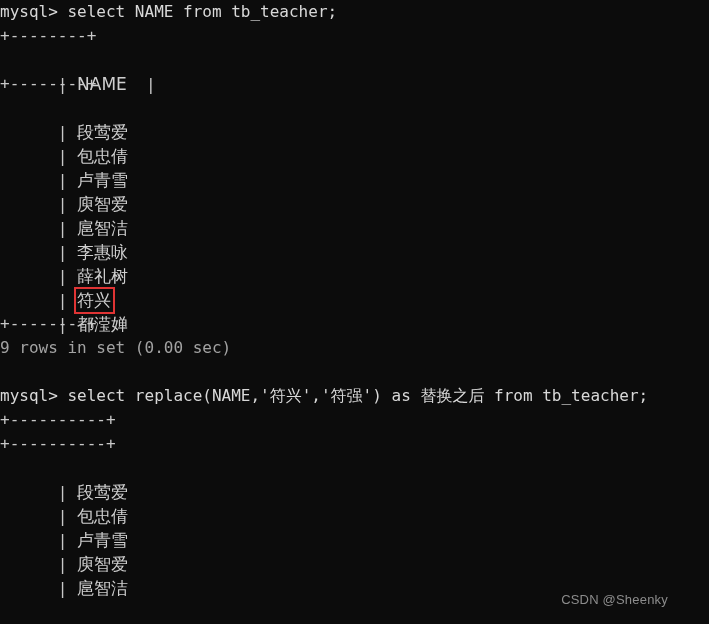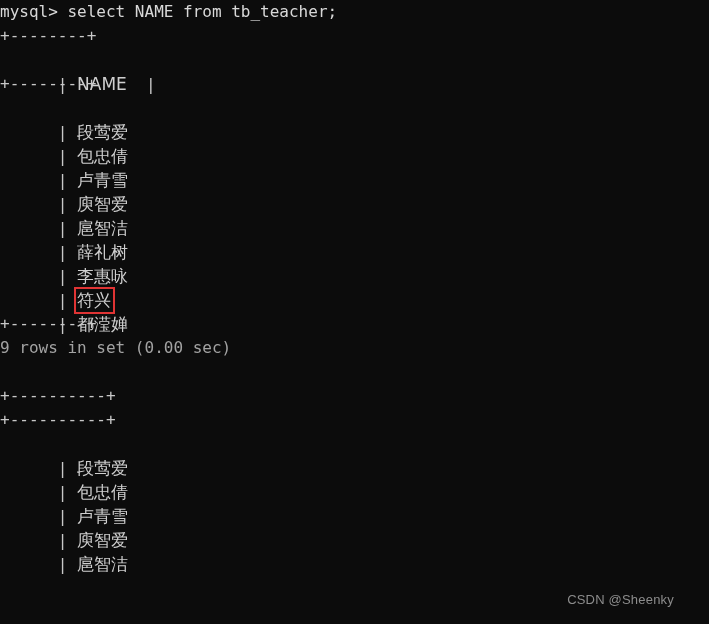--- a/index.html
+++ b/index.html
@@ -52,21 +52,21 @@
     left: -3px;
     top: -1px;
     right: -4px;
     bottom: -1px;
     border: 2px solid #e03434;
     pointer-events: none;
     box-sizing: border-box;
   }
   .watermark {
     position: absolute;
-    right: 10px;
+    right: 16px;
     bottom: 12px;
     font-family: "Liberation Sans", sans-serif;
     font-size: 13px;
     color: #8c8c8c;
     letter-spacing: 0.2px;
   }
   .prompt { color: #d8d8d8; }
 </style>
 </head>
 <body>
@@ -94,41 +94,42 @@
     <div class="cell-line">
       <span class="bar">| </span><span class="cjk">卢青雪</span>
     </div>
     <div class="cell-line">
       <span class="bar">| </span><span class="cjk">庾智爱</span>
     </div>
     <div class="cell-line">
       <span class="bar">| </span><span class="cjk">扈智洁</span>
     </div>
     <div class="cell-line">
-      <span class="bar">| </span><span class="cjk">薛礼树</span>
+      <span class="bar">| </span><span class="cjk">李惠咏</span>
     </div>
     <div class="cell-line">
-      <span class="bar">| </span><span class="cjk">李惠咏</span>
+      <span class="bar">| </span><span class="cjk">薛礼树</span>
     </div>
     <div class="cell-line">
       <span class="bar">| </span><span class="hl-wrap"><span class="cjk">符兴</span><span class="hl-box"></span></span>
     </div>
     <div class="cell-line">
       <span class="bar">| </span><span class="cjk">都滢婵</span>
     </div>
 
     <div class="term-line rule">+--------+</div>
 
     <div class="term-line">9 rows in set (0.00 sec)</div>
   </div>
 
   <div class="term-line"> </div>
 
   <div>
 
+    <div class="term-line prompt">mysql&gt; select replace(NAME,'符兴','符强') as 替换之后 from tb_teacher;</div>
 
     <div class="term-line rule">+----------+</div>
 
 
     <div class="term-line rule">+----------+</div>
 
     <div class="cell-line">
       <span class="bar">| </span><span class="cjk">段莺爱</span>
     </div>
     <div class="cell-line">

